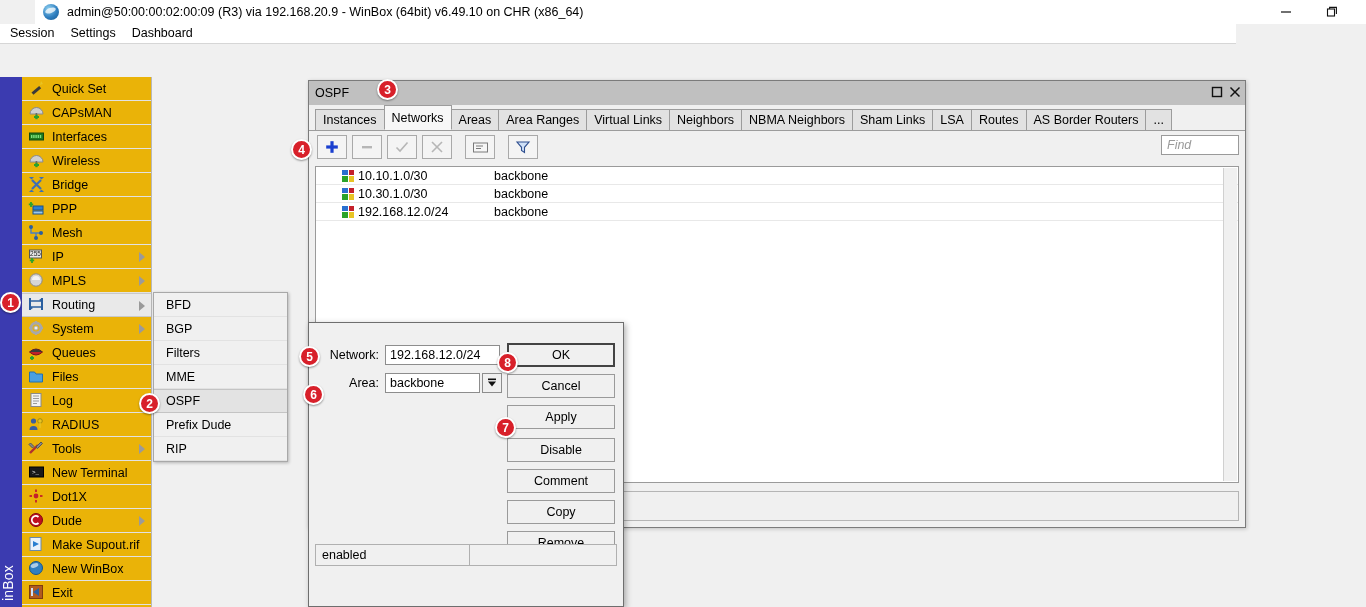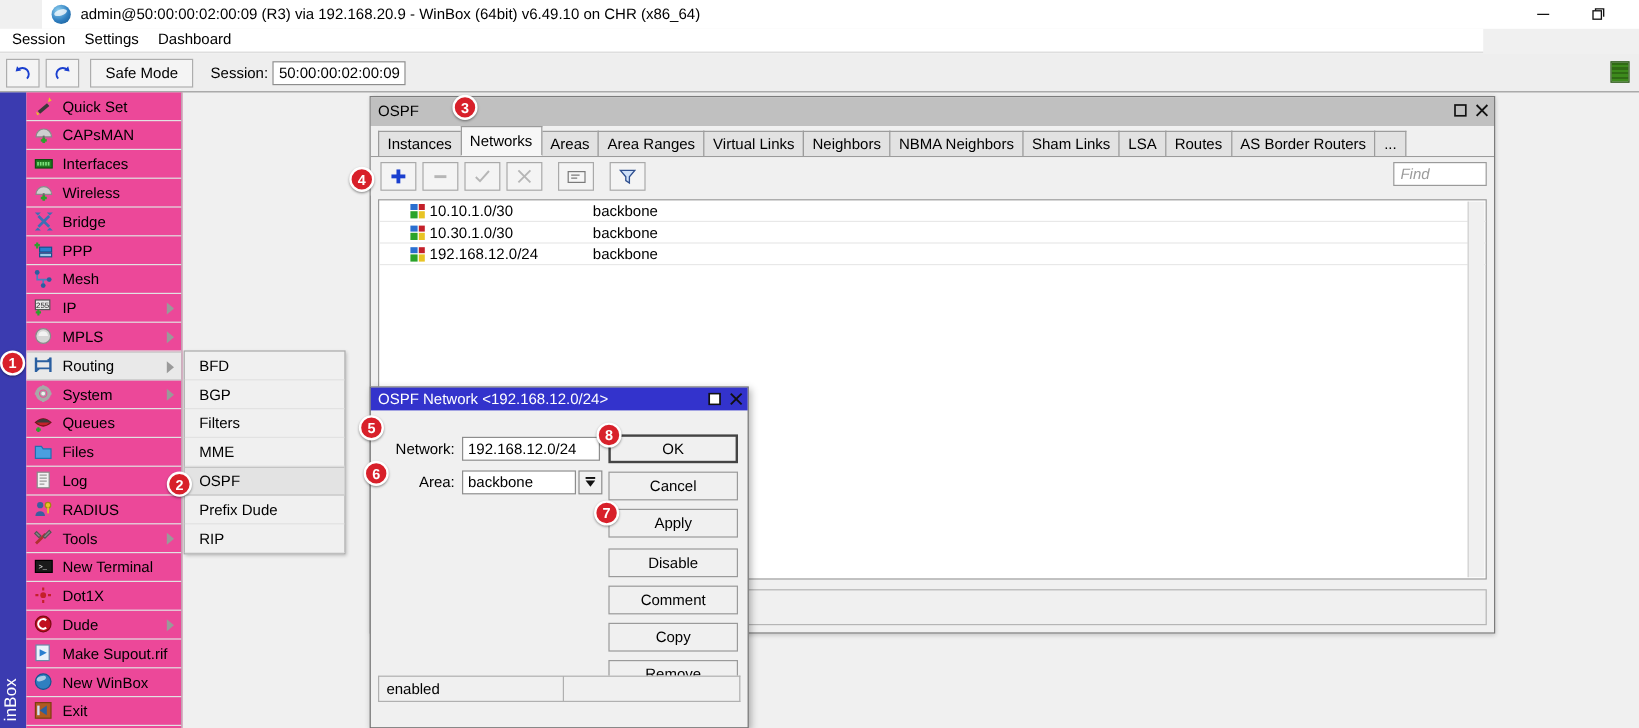--- a/index.html
+++ b/index.html
@@ -93,21 +93,21 @@
   .rail .raillabel {
     position: absolute; left: 0; bottom: 6px; width: 22px;
     color: #fff; font-size: 14px;
     writing-mode: vertical-rl; transform: rotate(180deg);
     text-align: left; letter-spacing: .2px;
   }
 
   
   .sidebar {
     position: absolute; left: 22px; top: 77px; width: 130px; height: 530px;
-    background: #ec4899; border-right: 1px solid #b8b8b8;
+    background: #eab308; border-right: 1px solid #b8b8b8;
   }
   .sb-item {
     height: 24px; display: flex; align-items: center;
     border-bottom: 1px solid #e2e2e2;
     padding-left: 6px; position: relative;
   }
   .sb-item.sel { background: #e9e9e9; border-top: 1px solid #c9c9c9; border-bottom: 1px solid #c9c9c9; }
   .sb-ico { width: 18px; height: 18px; margin-right: 6px; flex: 0 0 auto; position: relative; }
   .sb-label { font-size: 12.5px; color: #000; white-space: nowrap; }
   .sb-arrow {
@@ -315,38 +315,20 @@
       </div>
     </div>
   </div>
 
   <div class="menubar">
     <div class="mi">Session</div>
     <div class="mi">Settings</div>
     <div class="mi">Dashboard</div>
   </div>
 
-  <div class="toolbar">
-    <div class="tb-btn">
-      <svg width="16" height="16" viewBox="0 0 16 16">
-        <path d="M11.5 12.5 A5 5 0 1 0 4 5.2" fill="none" stroke="#1a3fcf" stroke-width="1.6"></path>
-        <polygon points="3.2,2.2 6.6,5.8 2,6.6" fill="#1a3fcf"></polygon>
-      </svg>
-    </div>
-    <div class="tb-btn">
-      <svg width="16" height="16" viewBox="0 0 16 16">
-        <path d="M4.5 12.5 A5 5 0 1 1 12 5.2" fill="none" stroke="#1a3fcf" stroke-width="1.6"></path>
-        <polygon points="12.8,2.2 9.4,5.8 14,6.6" fill="#1a3fcf"></polygon>
-      </svg>
-    </div>
-    <div class="tb-safemode">Safe Mode</div>
-    <div class="tb-session-label">Session:</div>
-    <div class="tb-session-box">50:00:00:02:00:09</div>
-    <div class="tb-status"></div>
-  </div>
 
   <div class="rail">
     <div class="raillabel">inBox</div>
   </div>
 
   <div class="sidebar" id="sidebar">
       <div class="sb-item">
         <span class="sb-ico"><svg width="17" height="17" viewBox="0 0 17 17">
             <rect x="3" y="9" width="10" height="3" fill="#3a3a3a" transform="rotate(-40 8 10)"></rect>
             <polygon points="13,1 15,4 12,5" fill="#e8c424"></polygon>
@@ -676,36 +658,20 @@
             <div class="gc c3"></div>
           </div>
         </div>
       <div class="vscroll"></div>
     </div>
 
     <div class="ospf-status"></div>
   </div>
 
   <div class="dlg">
-    <div class="dlg-title">
-      <div class="t">OSPF Network &lt;192.168.12.0/24&gt;</div>
-      <div class="tctl">
-        <div class="b">
-          <svg width="11" height="11" viewBox="0 0 11 11">
-              <rect x="1" y="1" width="9" height="9" fill="#fff" stroke="#111" stroke-width="1.4"></rect>
-            </svg>
-        </div>
-        <div class="b">
-          <svg width="11" height="11" viewBox="0 0 11 11">
-            <line x1="1" y1="1" x2="10" y2="10" stroke="#111" stroke-width="1.6"></line>
-            <line x1="10" y1="1" x2="1" y2="10" stroke="#111" stroke-width="1.6"></line>
-          </svg>
-        </div>
-      </div>
-    </div>
 
     <div class="dlg-body">
       <div class="fld-row" style="left:8px; top:22px;">
         <div class="fld-label" style="width:62px;">Network:</div>
         <div class="fld-input" style="width:115px; margin-left:6px;">192.168.12.0/24</div>
       </div>
 
       <div class="fld-row" style="left:8px; top:50px;">
         <div class="fld-label" style="width:62px;">Area:</div>
         <div class="fld-input" style="width:95px; margin-left:6px;">backbone</div>

